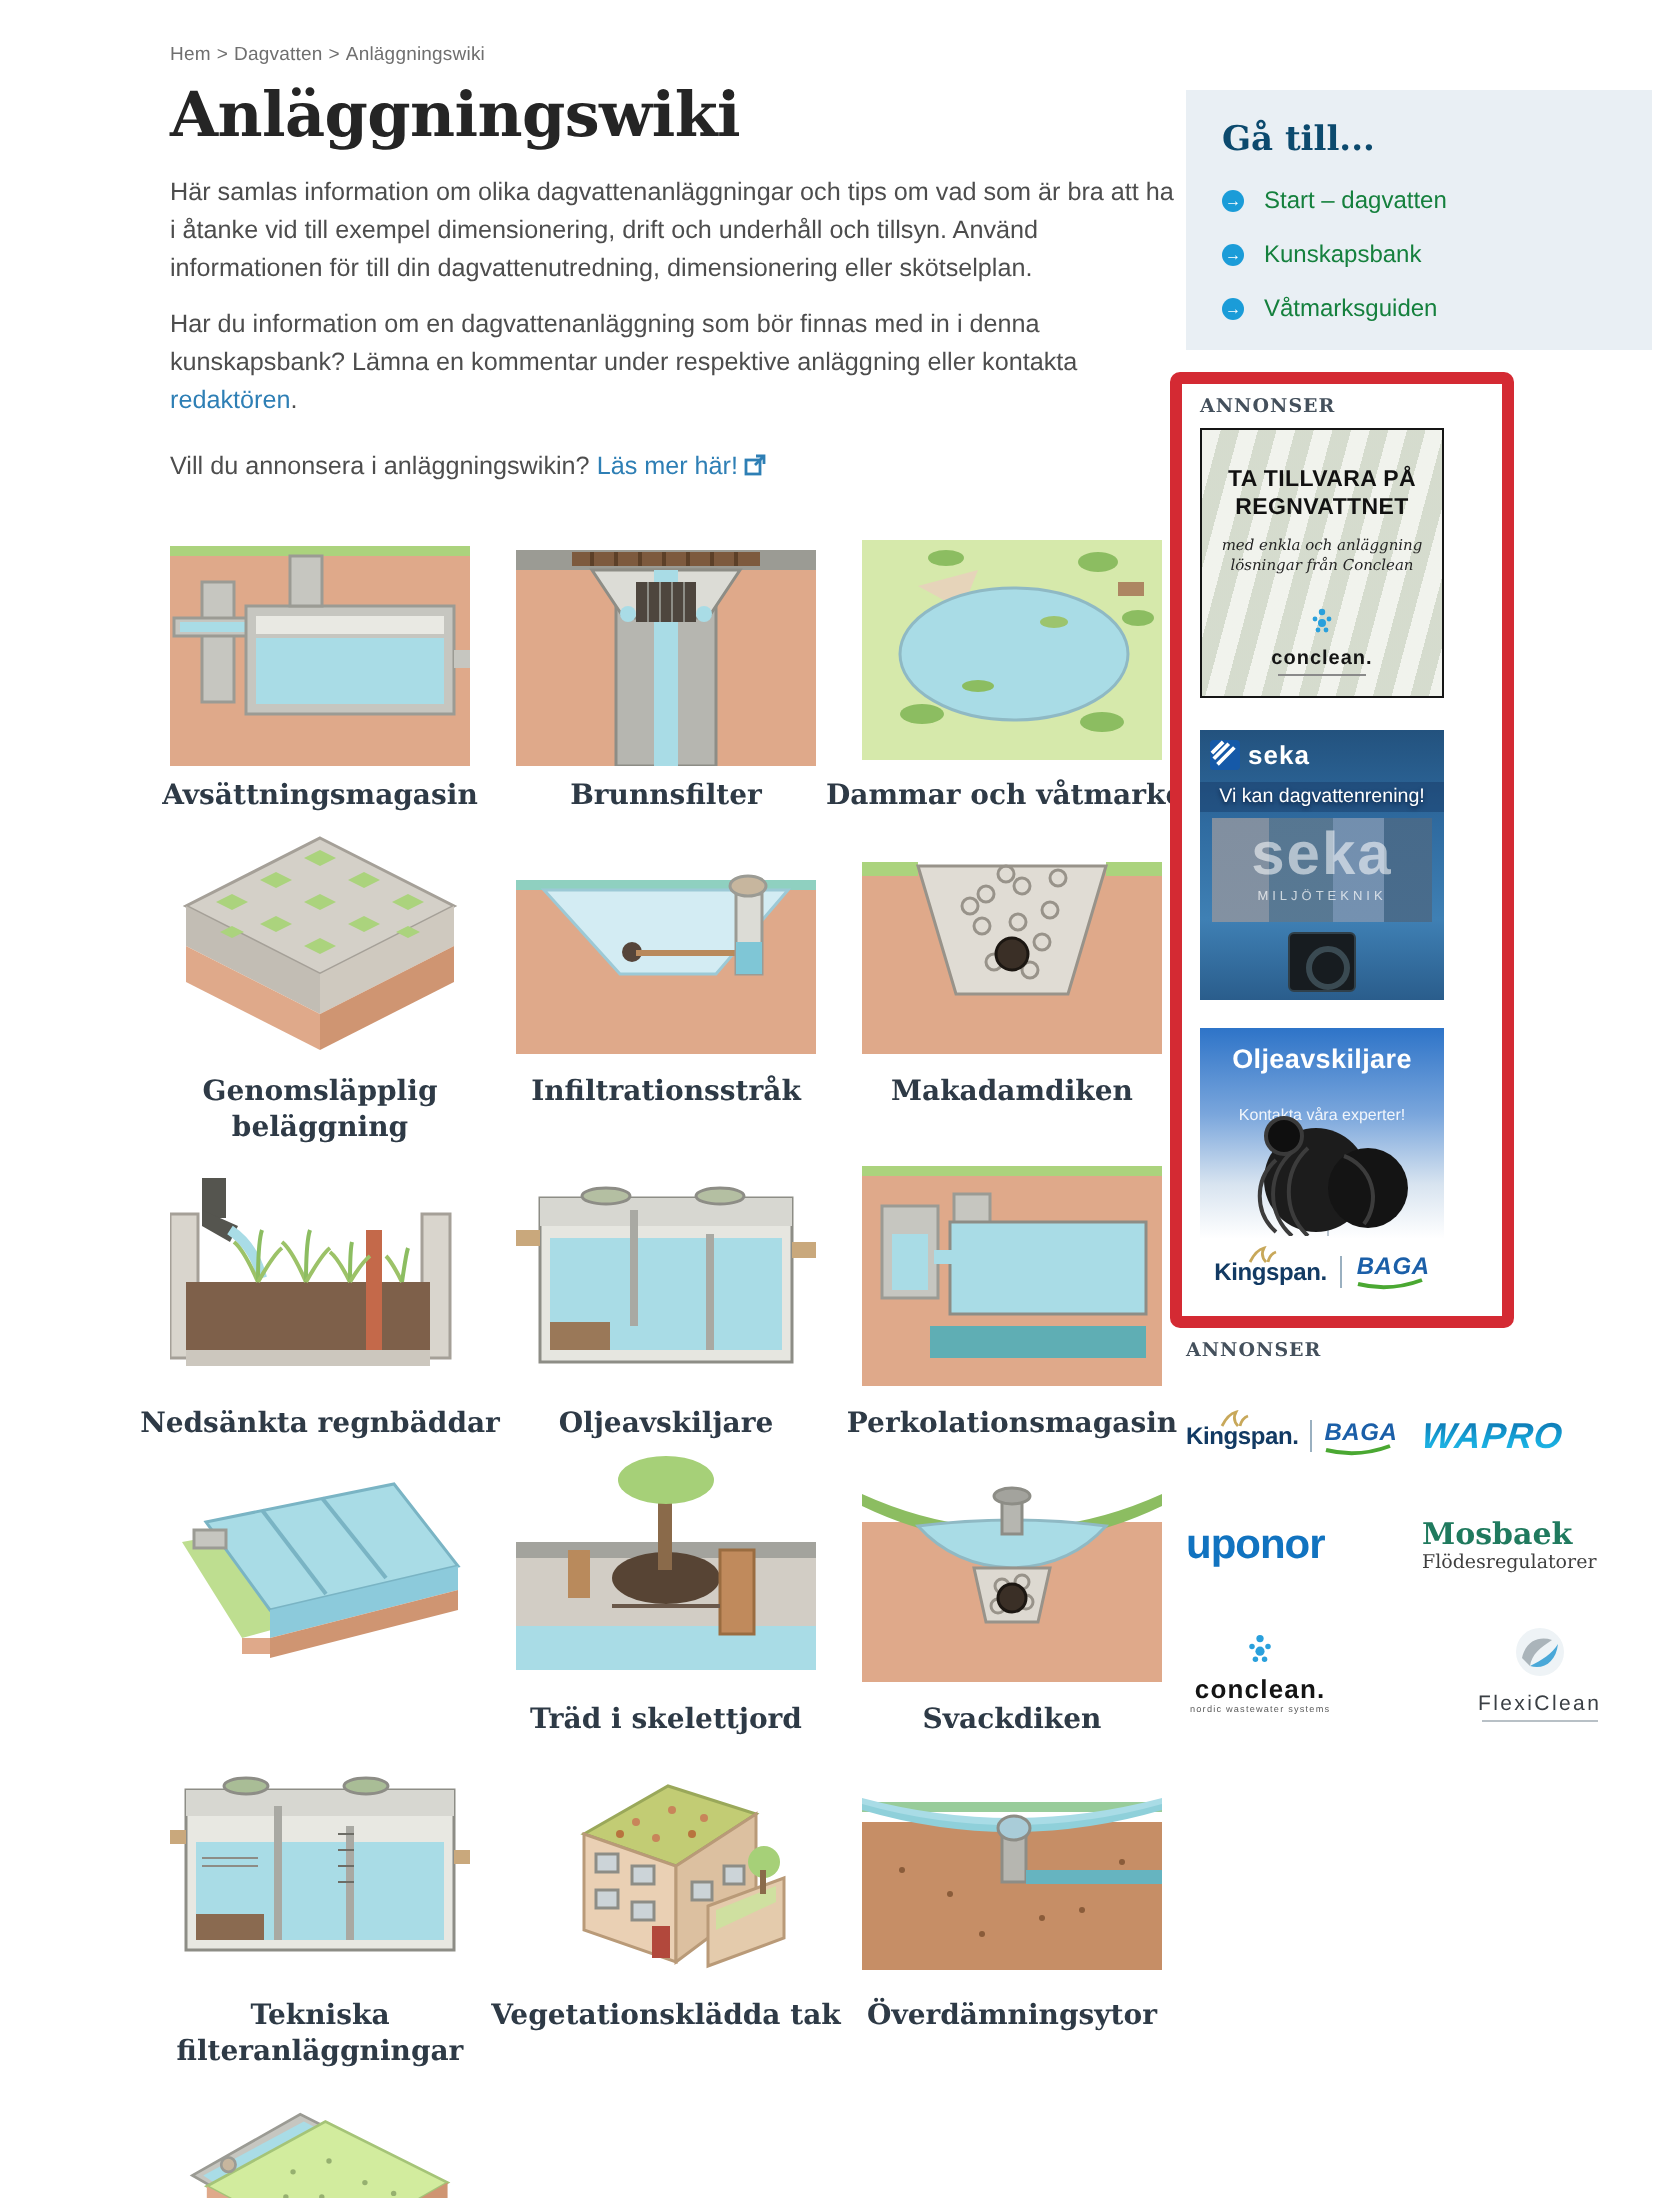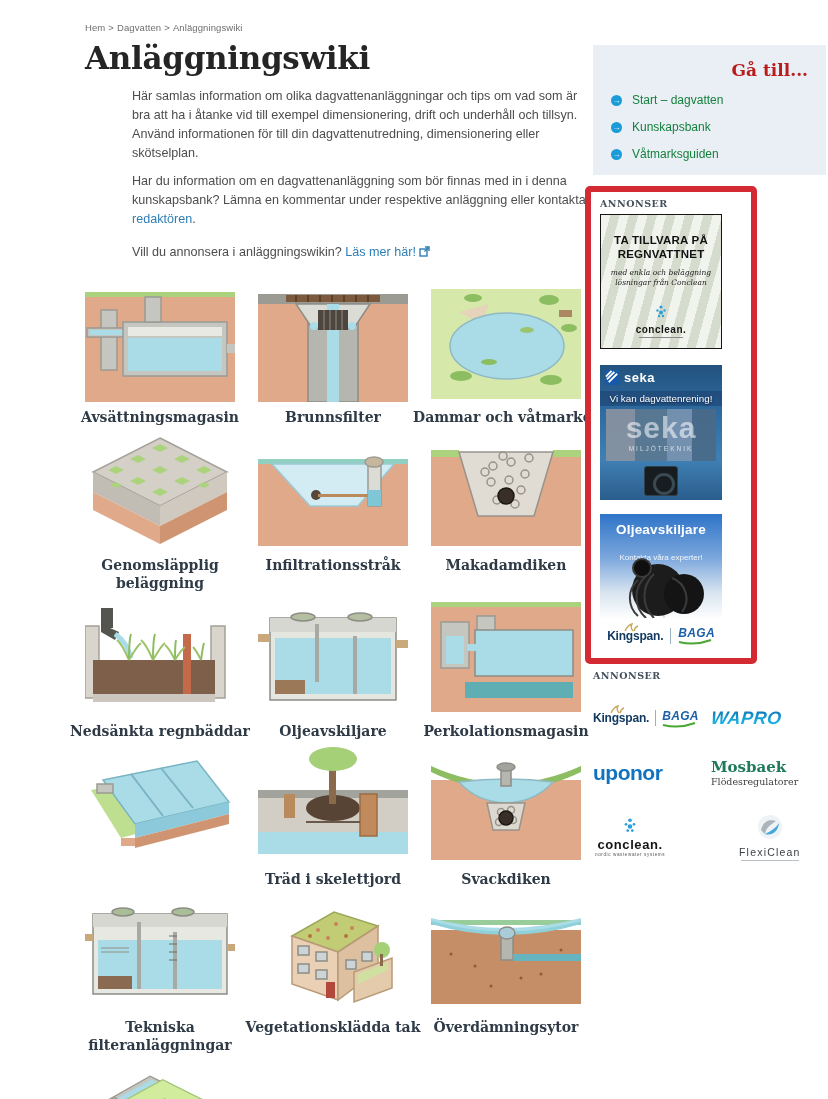--- a/index.html
+++ b/index.html
@@ -10,21 +10,21 @@
   }
   
   #main { position:absolute; left:85px; top:0; width:505px; }
   .breadcrumb { margin-top:22px; font-size:9.5px; color:#6f6f6f; letter-spacing:.1px; }
   .breadcrumb span { color:#6f6f6f; }
   .bc-sep { margin:0 3px; }
   h1.page-title {
     margin-top:7px; font-family:"DejaVu Serif", serif; font-weight:700;
     font-size:31px; line-height:36px; color:#252525; letter-spacing:-.3px;
   }
-  .para { font-size:12.6px; line-height:19px; color:#4d4d4d;margin-left:47px; }
+  .para { font-size:12.6px; line-height:19px; color:#4d4d4d; }
   .p1 { margin-top:11px; }
   .p2 { margin-top:9px; }
   .p3 { margin-top:14px; }
   a.text-link { color:#2e7fb5; text-decoration:none; cursor:pointer; }
   .ext-icon { display:inline-block; vertical-align:-1px; margin-left:3px; }
   
   #wiki-grid {
     margin-top:21px; display:grid; grid-template-columns:150px 150px 150px;
     column-gap:23px; row-gap:6px; width:500px;
   }
@@ -35,21 +35,21 @@
     width:186px; margin:6px 0 0 -18px; text-align:center;
     font-family:"DejaVu Serif", serif; font-weight:700; font-size:14px;
     line-height:18px; color:#2e3a46;
   }
   .tile:last-child .illus, .tile:last-child .illus svg { height:106px; }
   
   #goto-box {
     position:absolute; left:593px; top:45px; width:233px; height:130px;
     background:#e9eff4; padding:15px 18px;
   }
-  .goto-title { font-family:"DejaVu Serif", serif; font-weight:700; font-size:17px; color:#b91c1c;text-align:right; }
+  .goto-title { font-family:"DejaVu Serif", serif; font-weight:700; font-size:17px; color:#0c4a6e; }
   .goto-item { display:flex; align-items:center; margin-top:13px; cursor:pointer; }
   .goto-bullet {
     width:11px; height:11px; border-radius:50%; background:#1b9cd8; color:#fff;
     font-size:8px; line-height:11px; text-align:center; flex:0 0 11px; font-weight:700;
   }
   .goto-label { margin-left:10px; font-size:12px; color:#15803d; }
   
   #ad-panel {
     position:absolute; left:585px; top:186px; width:172px; height:478px;
     border:6px solid #d42a33; border-radius:5px; background:#fff; padding:6px 0 0 9px;
@@ -494,21 +494,21 @@
       <span class="goto-bullet">→</span>
       <span class="goto-label">Våtmarksguiden</span>
     </div>
   </div>
 
   <div id="ad-panel">
     <div class="ads-label">ANNONSER</div>
 
     <div class="ad ad-conclean">
       <div class="adc-title"><span>TA TILLVARA PÅ</span><br><span>REGNVATTNET</span></div>
-      <div class="adc-sub"><span>med enkla och beläggning</span><br><span>lösningar från Conclean</span></div>
+      <div class="adc-sub"><span>med enkla och anläggning</span><br><span>lösningar från Conclean</span></div>
       <div class="adc-brand">
         <span><svg width="14" height="14" viewBox="0 0 14 14">
               <circle cx="7" cy="2" r="1.6" fill="#2aa0dc"></circle>
               <circle cx="3.5" cy="5.5" r="1.2" fill="#2aa0dc"></circle>
               <circle cx="10.5" cy="5.5" r="1.2" fill="#2aa0dc"></circle>
               <circle cx="7" cy="7.5" r="2" fill="#2aa0dc"></circle>
               <circle cx="5" cy="11" r="1.2" fill="#2aa0dc"></circle>
               <circle cx="9" cy="11" r="1.2" fill="#2aa0dc"></circle>
             </svg></span>
         <span class="adc-brand-text">conclean.</span>

